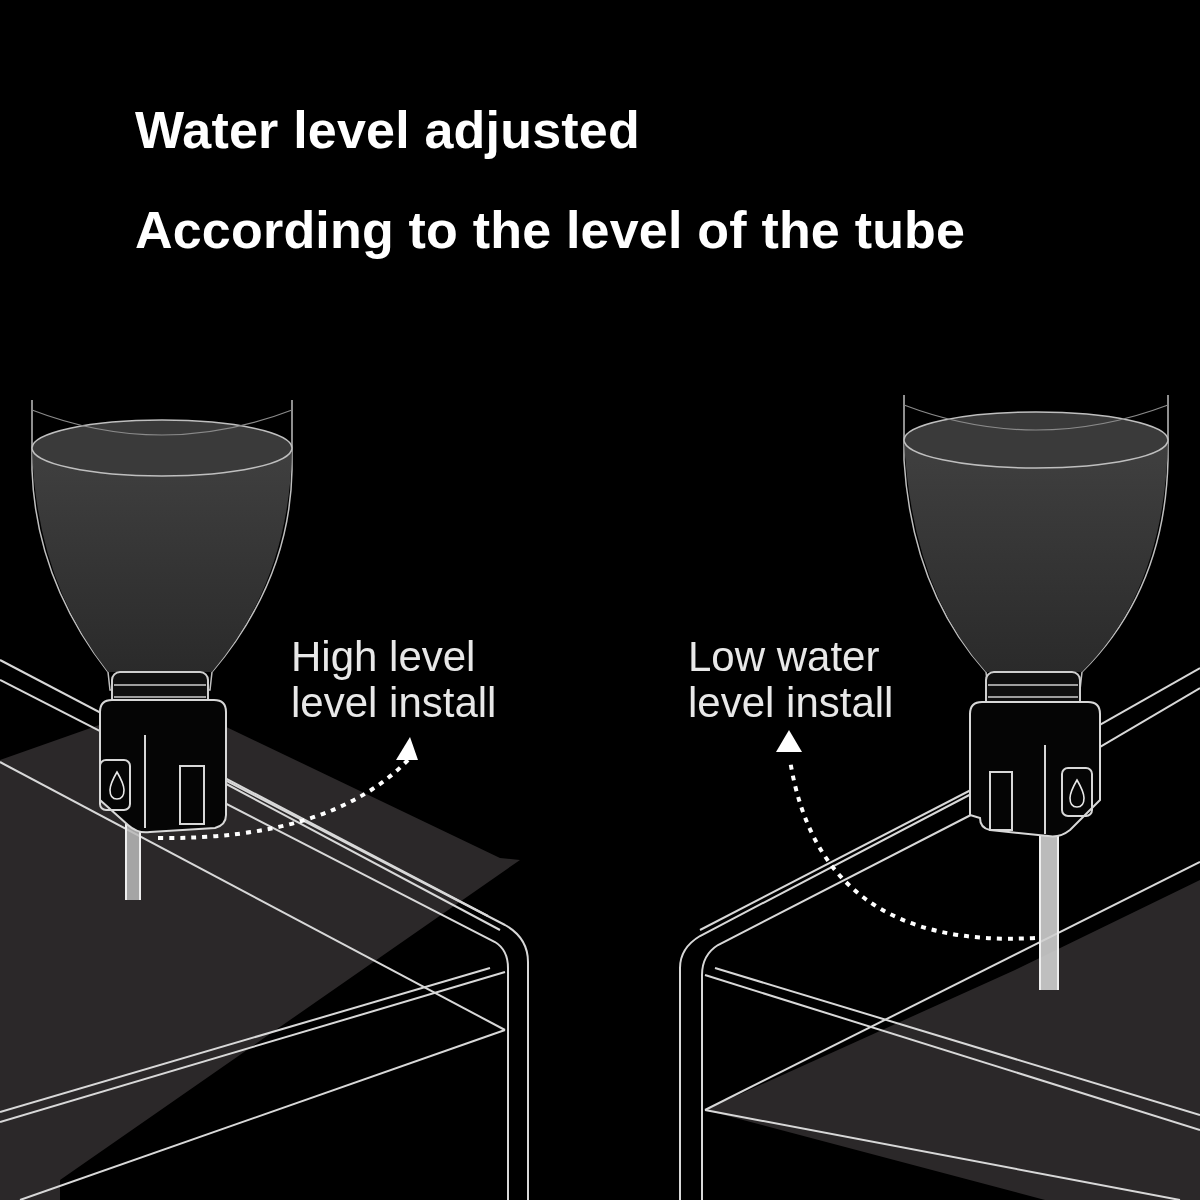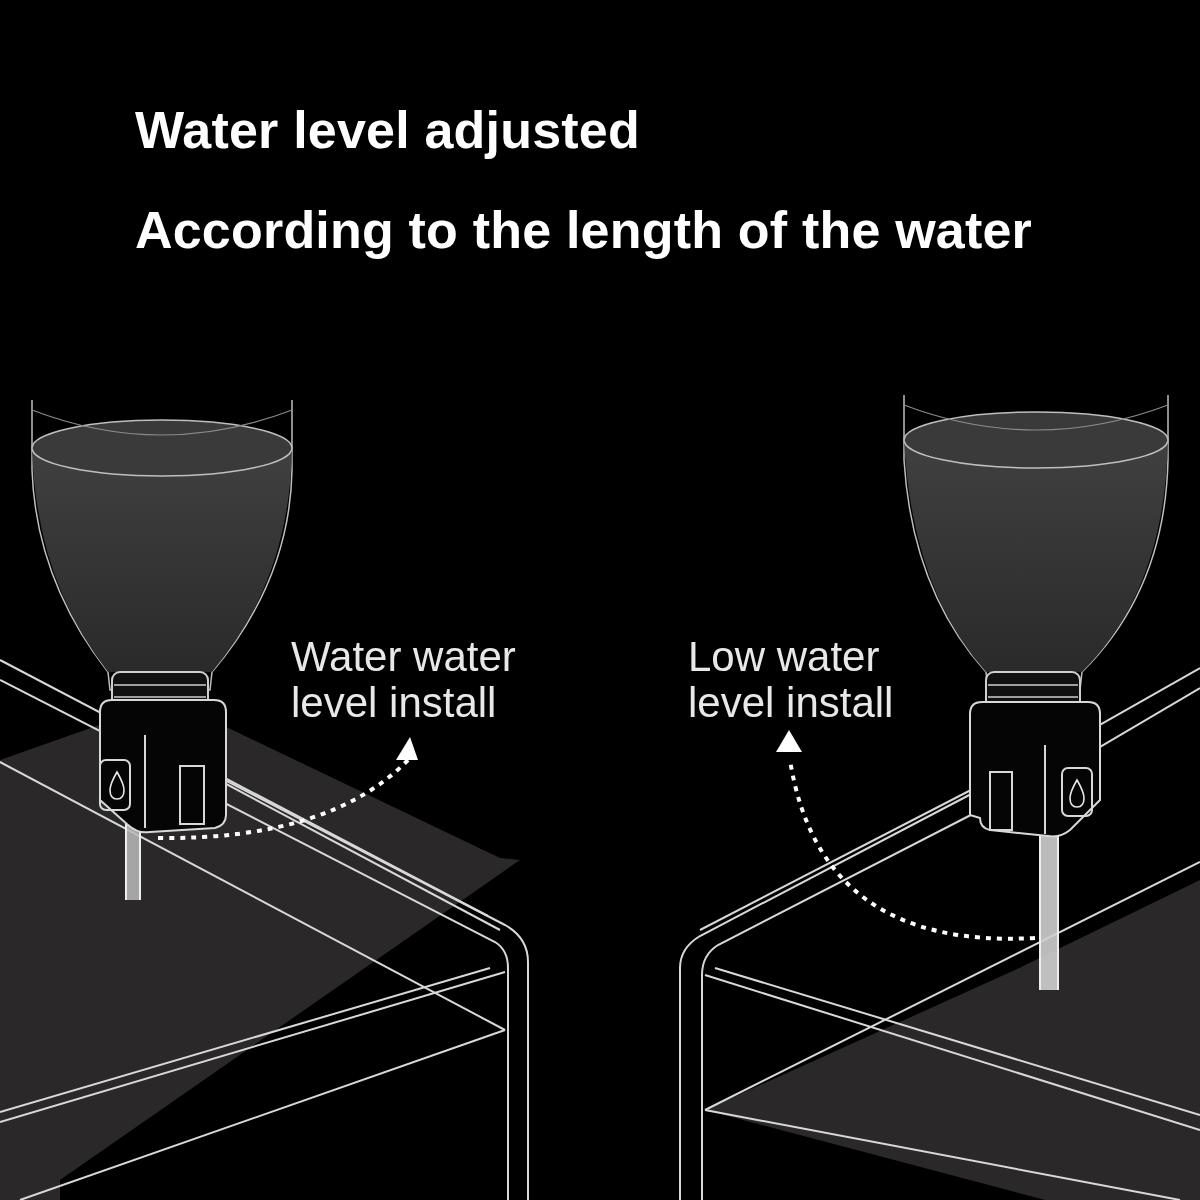--- a/index.html
+++ b/index.html
@@ -116,24 +116,24 @@
         <path d="M 1077,780 Q 1070,792 1070,798 Q 1070,807 1077,807 Q 1084,807 1084,798 Q 1084,792 1077,780 Z" fill="none" stroke="#e8e8e8" stroke-width="1.6"></path>
         <rect x="990" y="772" width="22" height="58" fill="#050505" stroke="#d8d8d8" stroke-width="2"></rect>
       </g>
 
       <path d="M 1035,938 Q 820,950 790,760" fill="none" stroke="#ffffff" stroke-width="4" stroke-dasharray="5,6"></path>
       <polygon points="776,752 802,752 789,730" fill="#ffffff"></polygon>
     </g>
   </svg>
 
   <div class="title title-1">Water level adjusted</div>
-  <div class="title title-2">According to the length of the water</div>
+  <div class="title title-2">According to the level of the tube</div>
 
   <div class="label label-high">
-    <div>Water water</div>
+    <div>High level</div>
     <div>level install</div>
   </div>
 
   <div class="label label-low">
     <div>Low water</div>
     <div>level install</div>
   </div>
 </div>
 
 </body></html>

